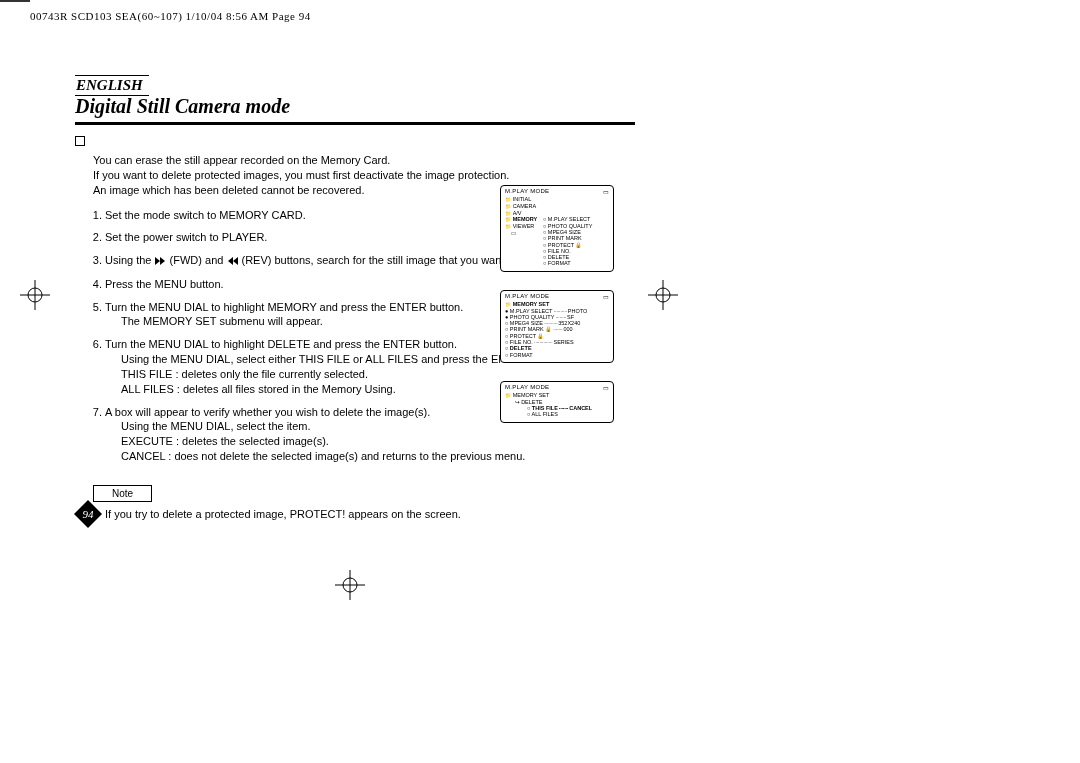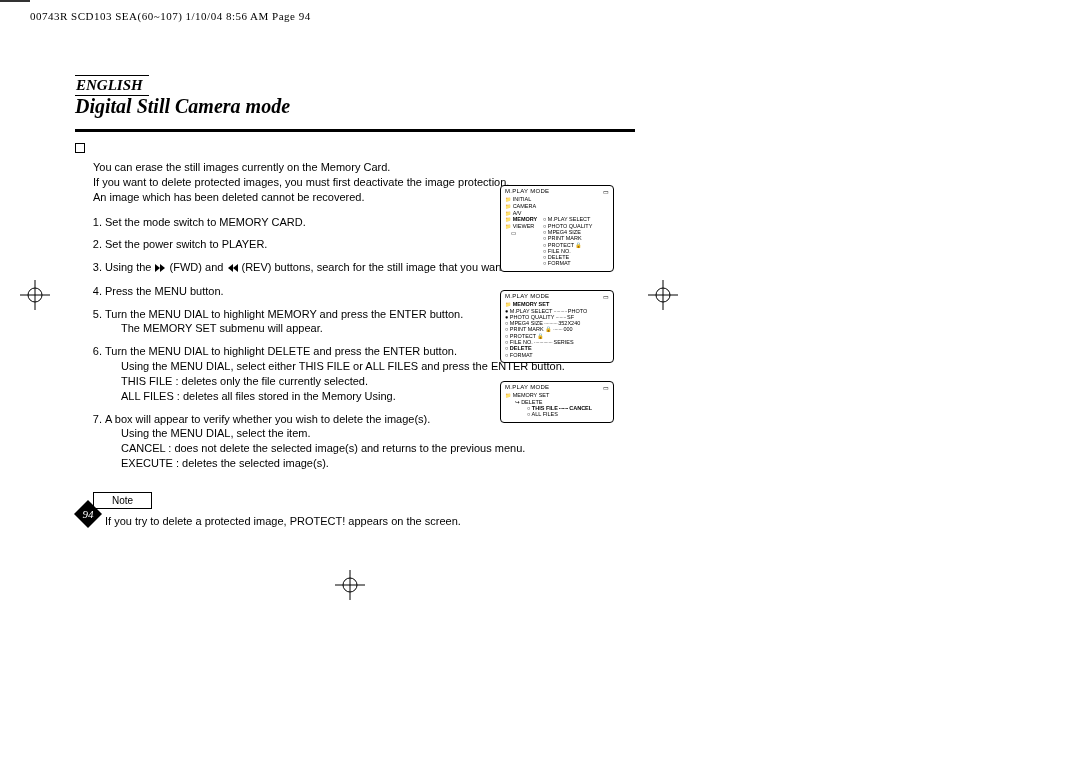--- a/index.html
+++ b/index.html
@@ -49,21 +49,21 @@
     display:inline-block;
     padding: 1px 6px 1px 1px;
     margin-bottom: 0;
     text-align: center;
   }
   .title {
     font-family: "Times New Roman", serif;
     font-style: italic;
     font-weight: bold;
     font-size: 20px;
-    padding-bottom: 11px;
+    padding-bottom: 4px;
     border-bottom: 3px solid #000;
     margin-top: -1px;
   }
   .section-title-bar {
     height: 12px;
     margin-top: 10px;
     margin-bottom: 6px;
     display:flex;
     align-items:center;
     gap:6px;
@@ -184,21 +184,21 @@
 
 <div class="content">
   <div class="lang-label">ENGLISH</div>
   <div class="title">Digital Still Camera mode</div>
 
   <div class="section-title-bar">
     <span class="sq"></span>
   </div>
 
   <div class="intro">
-    <span>You can erase the still images currently on the Memory Card.</span><br>
+    <span>You can erase the still appear recorded on the Memory Card.</span><br>
     <span>If you want to delete protected images, you must first deactivate the image protection.</span><br>
     <span>An image which has been deleted cannot be recovered.</span>
   </div>
 
   <ol class="steps">
     <li>Set the mode switch to MEMORY CARD.</li>
     <li>Set the power switch to PLAYER.</li>
     <li>
       <span>Using the </span>
       <span class="ffwd-glyph">
@@ -223,22 +223,22 @@
     </li>
     <li>
       <span>Turn the MENU DIAL to highlight DELETE and press the ENTER button.</span>
       <span class="sub">Using the MENU DIAL, select either THIS FILE or ALL FILES and press the ENTER button.</span>
       <span class="sub">THIS FILE : deletes only the file currently selected.</span>
       <span class="sub">ALL FILES : deletes all files stored in the Memory Using.</span>
     </li>
     <li>
       <span>A box will appear to verify whether you wish to delete the image(s).</span>
       <span class="sub">Using the MENU DIAL, select the item.</span>
+      <span class="sub">EXECUTE : deletes the selected image(s).</span>
       <span class="sub">CANCEL : does not delete the selected image(s) and returns to the previous menu.</span>
-      <span class="sub">EXECUTE : deletes the selected image(s).</span>
     </li>
   </ol>
 
   <div class="note-box">Note</div>
   <div class="note-text">If you try to delete a protected image,  PROTECT!  appears on the screen.</div>
 </div>
 
 <div class="page-num-badge">
   <svg viewBox="0 0 28 28">
       <polygon points="14,0 28,14 14,28 0,14" fill="#000"></polygon>

